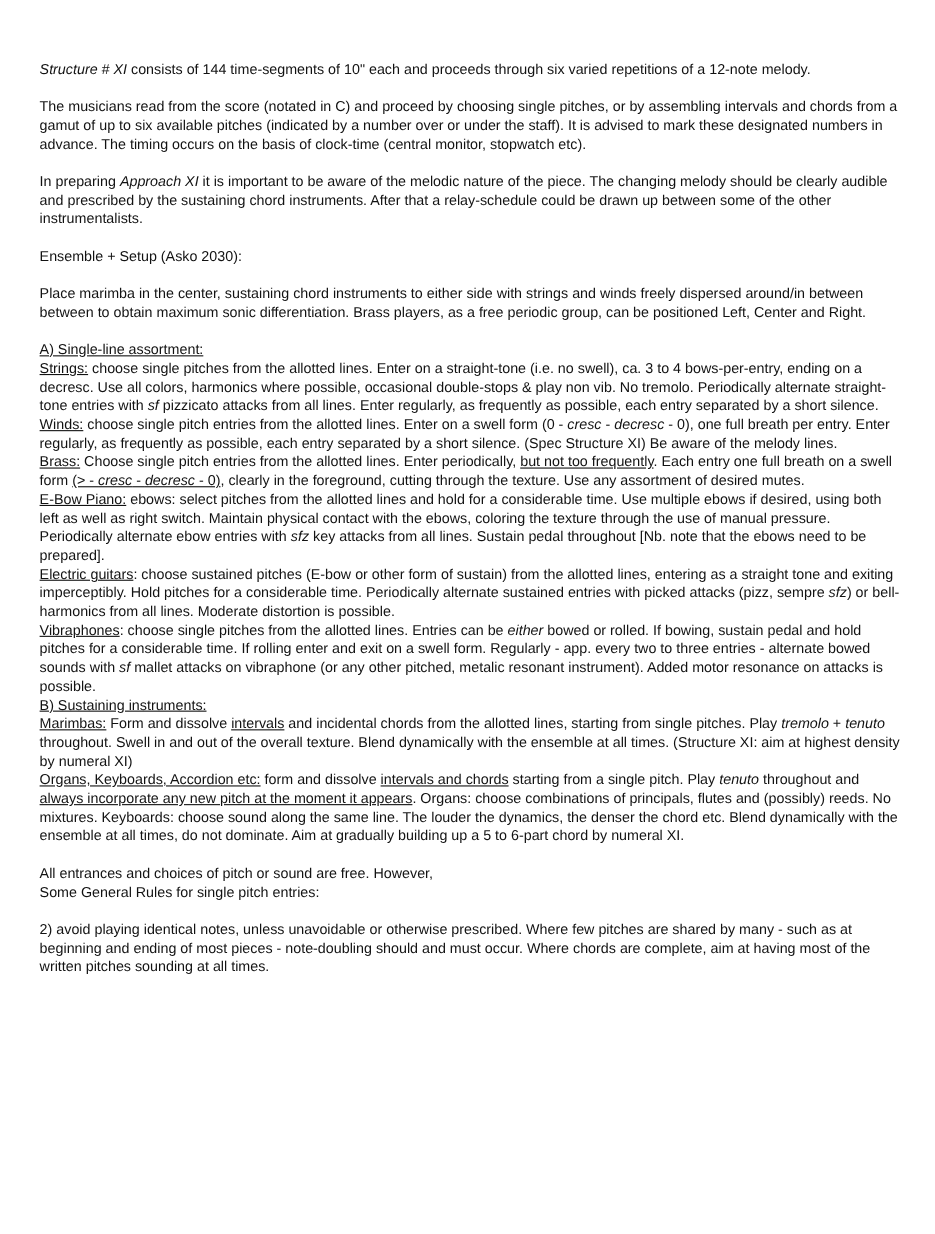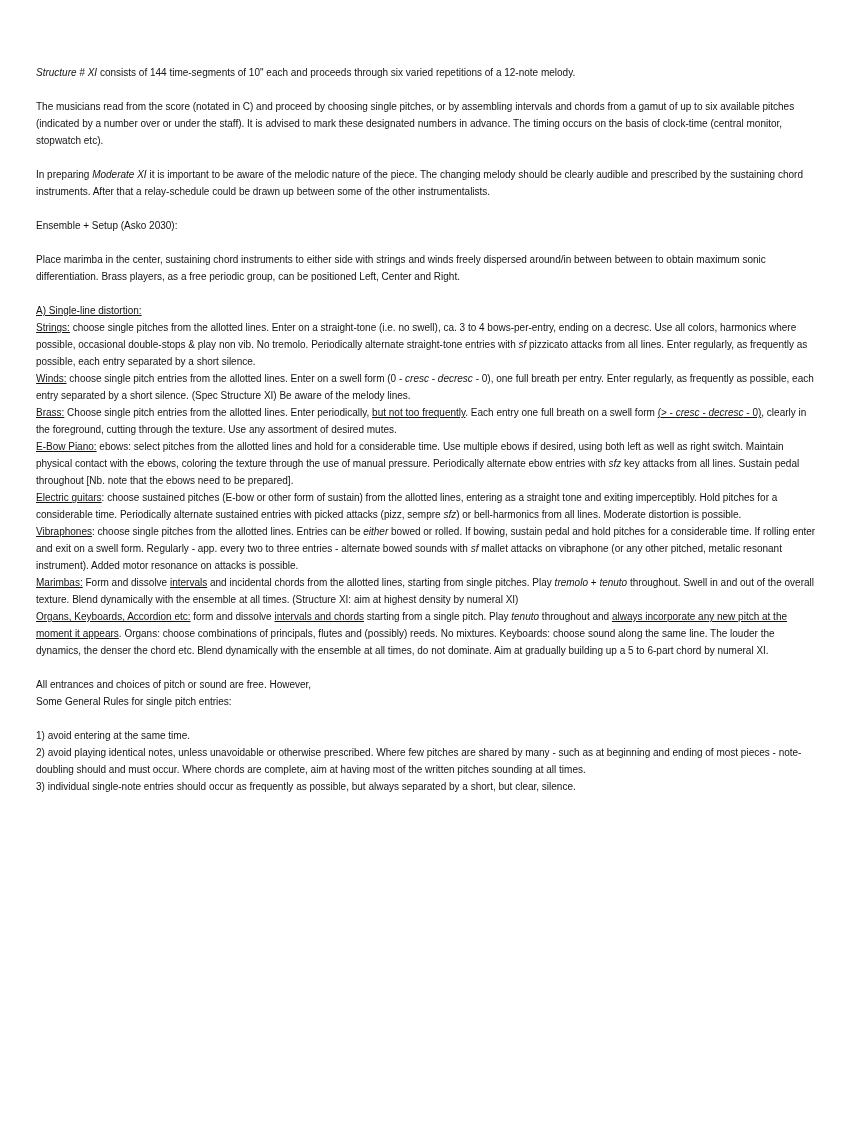--- a/index.html
+++ b/index.html
@@ -12,54 +12,53 @@
     width: 850px;
     height: 1122px;
     background: #ffffff;
     overflow: hidden;
     font-family: "Liberation Sans", "DejaVu Sans", sans-serif;
     color: #121212;
   }
   .content {
     position: absolute;
     left: 36px;
-    top: 64px;
+    top: 54px;
     width: 786px;
-    font-size: 10px;
+    font-size: 13px;
     line-height: 17px;
   }
   p.block {
     margin: 0;
     padding: 0;
   }
   p.gap {
     margin-bottom: 17px;
   }
   .bold { font-weight: normal; }
   .italic { font-style: italic; }
   .underline { text-decoration: underline; }
 </style>
 </head>
 <body>
 
 <div class="page">
   <div class="content" id="doc">
       <p class="block gap"><span class="italic">Structure # XI</span><span> consists of 144 time-segments of 10" each and proceeds through six varied repetitions of a 12-note melody.</span></p>
       <p class="block gap"><span>The musicians read from the score (notated in C) and proceed by choosing single pitches, or by assembling intervals and chords from a gamut of up to six available pitches (indicated by a number over or under the staff). It is advised to mark these designated numbers in advance. The timing occurs on the basis of clock-time (central monitor, stopwatch etc).</span></p>
-      <p class="block gap"><span>In preparing </span><span class="italic">Moderate XI</span><span> it is important to be aware of the melodic nature of the piece. The changing melody should be clearly audible and prescribed by the sustaining chord instruments. After that a relay-schedule could be drawn up between some of the other instrumentalists.</span></p>
+      <p class="block gap"><span>In preparing </span><span class="italic">Approach XI</span><span> it is important to be aware of the melodic nature of the piece. The changing melody should be clearly audible and prescribed by the sustaining chord instruments. After that a relay-schedule could be drawn up between some of the other instrumentalists.</span></p>
       <p class="block gap"><span class="bold">Ensemble + Setup</span><span> (Asko 2030):</span></p>
       <p class="block gap"><span>Place marimba in the center, sustaining chord instruments to either side with strings and winds freely dispersed around/in between between to obtain maximum sonic differentiation. Brass players, as a free periodic group, can be positioned Left, Center and Right.</span></p>
-      <p class="block"><span class="bold underline">A) Single-line distortion:</span></p>
+      <p class="block"><span class="bold underline">A) Single-line assortment:</span></p>
       <p class="block"><span class="bold underline">Strings:</span><span> choose single pitches from the allotted lines. Enter on a straight-tone (i.e. no swell), ca. 3 to 4 bows-per-entry, ending on a decresc. Use all colors, harmonics where possible, occasional double-stops &amp; play non vib. No tremolo. Periodically alternate straight-tone entries with </span><span class="italic">sf</span><span> pizzicato attacks from all lines. Enter regularly, as frequently as possible, each entry separated by a short silence.</span></p>
       <p class="block"><span class="bold underline">Winds:</span><span> choose single pitch entries from the allotted lines. Enter on a swell form (0 - </span><span class="italic">cresc</span><span> - </span><span class="italic">decresc</span><span> - 0), one full breath per entry. Enter regularly, as frequently as possible, each entry separated by a short silence. (Spec Structure XI) Be aware of the melody lines.</span></p>
       <p class="block"><span class="bold underline">Brass:</span><span> Choose single pitch entries from the allotted lines. Enter periodically, </span><span class="underline">but not too frequently</span><span>. Each entry one full breath on a swell form </span><span class="underline">(&gt; - </span><span class="italic underline">cresc</span><span class="underline"> - </span><span class="italic underline">decresc</span><span class="underline"> - 0)</span><span>, clearly in the foreground, cutting through the texture. Use any assortment of desired mutes.</span></p>
       <p class="block"><span class="bold underline">E-Bow Piano:</span><span> ebows: select pitches from the allotted lines and hold for a considerable time. Use multiple ebows if desired, using both left as well as right switch. Maintain physical contact with the ebows, coloring the texture through the use of manual pressure. Periodically alternate ebow entries with </span><span class="italic">sfz</span><span> key attacks from all lines. Sustain pedal throughout [Nb. note that the ebows need to be prepared].</span></p>
       <p class="block"><span class="bold underline">Electric guitars</span><span>: choose sustained pitches (E-bow or other form of sustain) from the allotted lines, entering as a straight tone and exiting imperceptibly. Hold pitches for a considerable time. Periodically alternate sustained entries with picked attacks (pizz, sempre </span><span class="italic">sfz</span><span>) or bell-harmonics from all lines. Moderate distortion is possible.</span></p>
       <p class="block"><span class="bold underline">Vibraphones</span><span>: choose single pitches from the allotted lines. Entries can be </span><span class="italic">either</span><span> bowed or rolled. If bowing, sustain pedal and hold pitches for a considerable time. If rolling enter and exit on a swell form. Regularly - app. every two to three entries - alternate bowed sounds with </span><span class="italic">sf</span><span> mallet attacks on vibraphone (or any other pitched, metalic resonant instrument). Added motor resonance on attacks is possible.</span></p>
+      <p class="block"><span class="bold underline">B) Sustaining instruments:</span></p>
       <p class="block"><span class="bold underline">Marimbas:</span><span> Form and dissolve </span><span class="underline">intervals</span><span> and incidental chords from the allotted lines, starting from single pitches. Play </span><span class="italic">tremolo</span><span> + </span><span class="italic">tenuto</span><span> throughout. Swell in and out of the overall texture. Blend dynamically with the ensemble at all times. (Structure XI: aim at highest density by numeral XI)</span></p>
       <p class="block gap"><span class="bold underline">Organs, Keyboards, Accordion etc:</span><span> form and dissolve </span><span class="underline">intervals and chords</span><span> starting from a single pitch. Play </span><span class="italic">tenuto</span><span> throughout and </span><span class="underline">always incorporate any new pitch at the moment it appears</span><span>. Organs: choose combinations of principals, flutes and (possibly) reeds. No mixtures. Keyboards: choose sound along the same line. The louder the dynamics, the denser the chord etc. Blend dynamically with the ensemble at all times, do not dominate. Aim at gradually building up a 5 to 6-part chord by numeral XI.</span></p>
       <p class="block"><span>All entrances and choices of pitch or sound are free. However,</span></p>
       <p class="block gap"><span class="bold">Some General Rules for single pitch entries:</span></p>
-      <p class="block"><span>1) avoid entering at the same time.</span></p>
       <p class="block"><span>2) avoid playing identical notes, unless unavoidable or otherwise prescribed. Where few pitches are shared by many - such as at beginning and ending of most pieces - note-doubling should and must occur. Where chords are complete, aim at having most of the written pitches sounding at all times.</span></p>
-      <p class="block"><span>3) individual single-note entries should occur as frequently as possible, but always separated by a short, but clear, silence.</span></p>
     </div>
 </div>
 
 </body></html>

